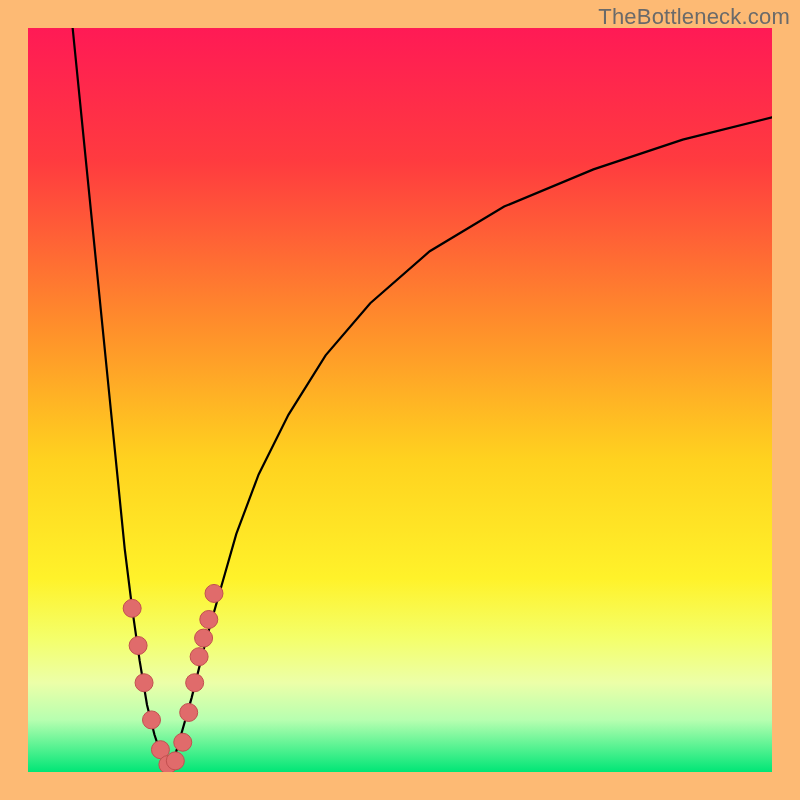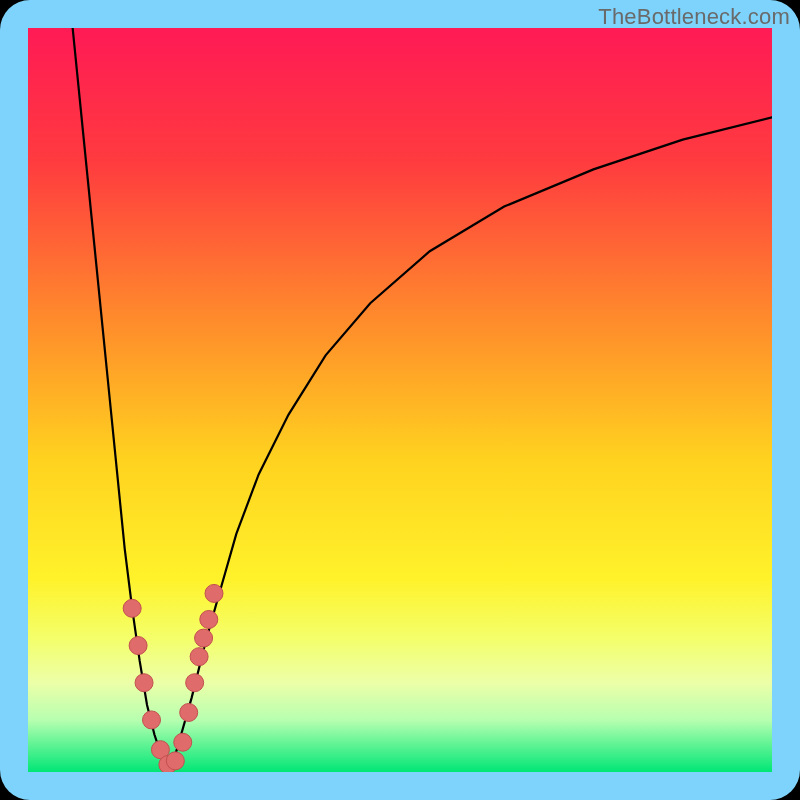--- a/index.html
+++ b/index.html
@@ -7,22 +7,21 @@
     padding: 0;
     width: 800px;
     height: 800px;
     overflow: hidden;
     background: #000;
     font-family: Arial, Helvetica, sans-serif;
   }
   .frame {
     position: absolute;
     inset: 0;
-    background: #7dd3fc;
-    border-radius: 30px;
+    background: #fdba74;
   }
   .plot {
     position: absolute;
     left: 28px;
     top: 28px;
     width: 744px;
     height: 744px;
     overflow: hidden;
   }
   .plot svg {

